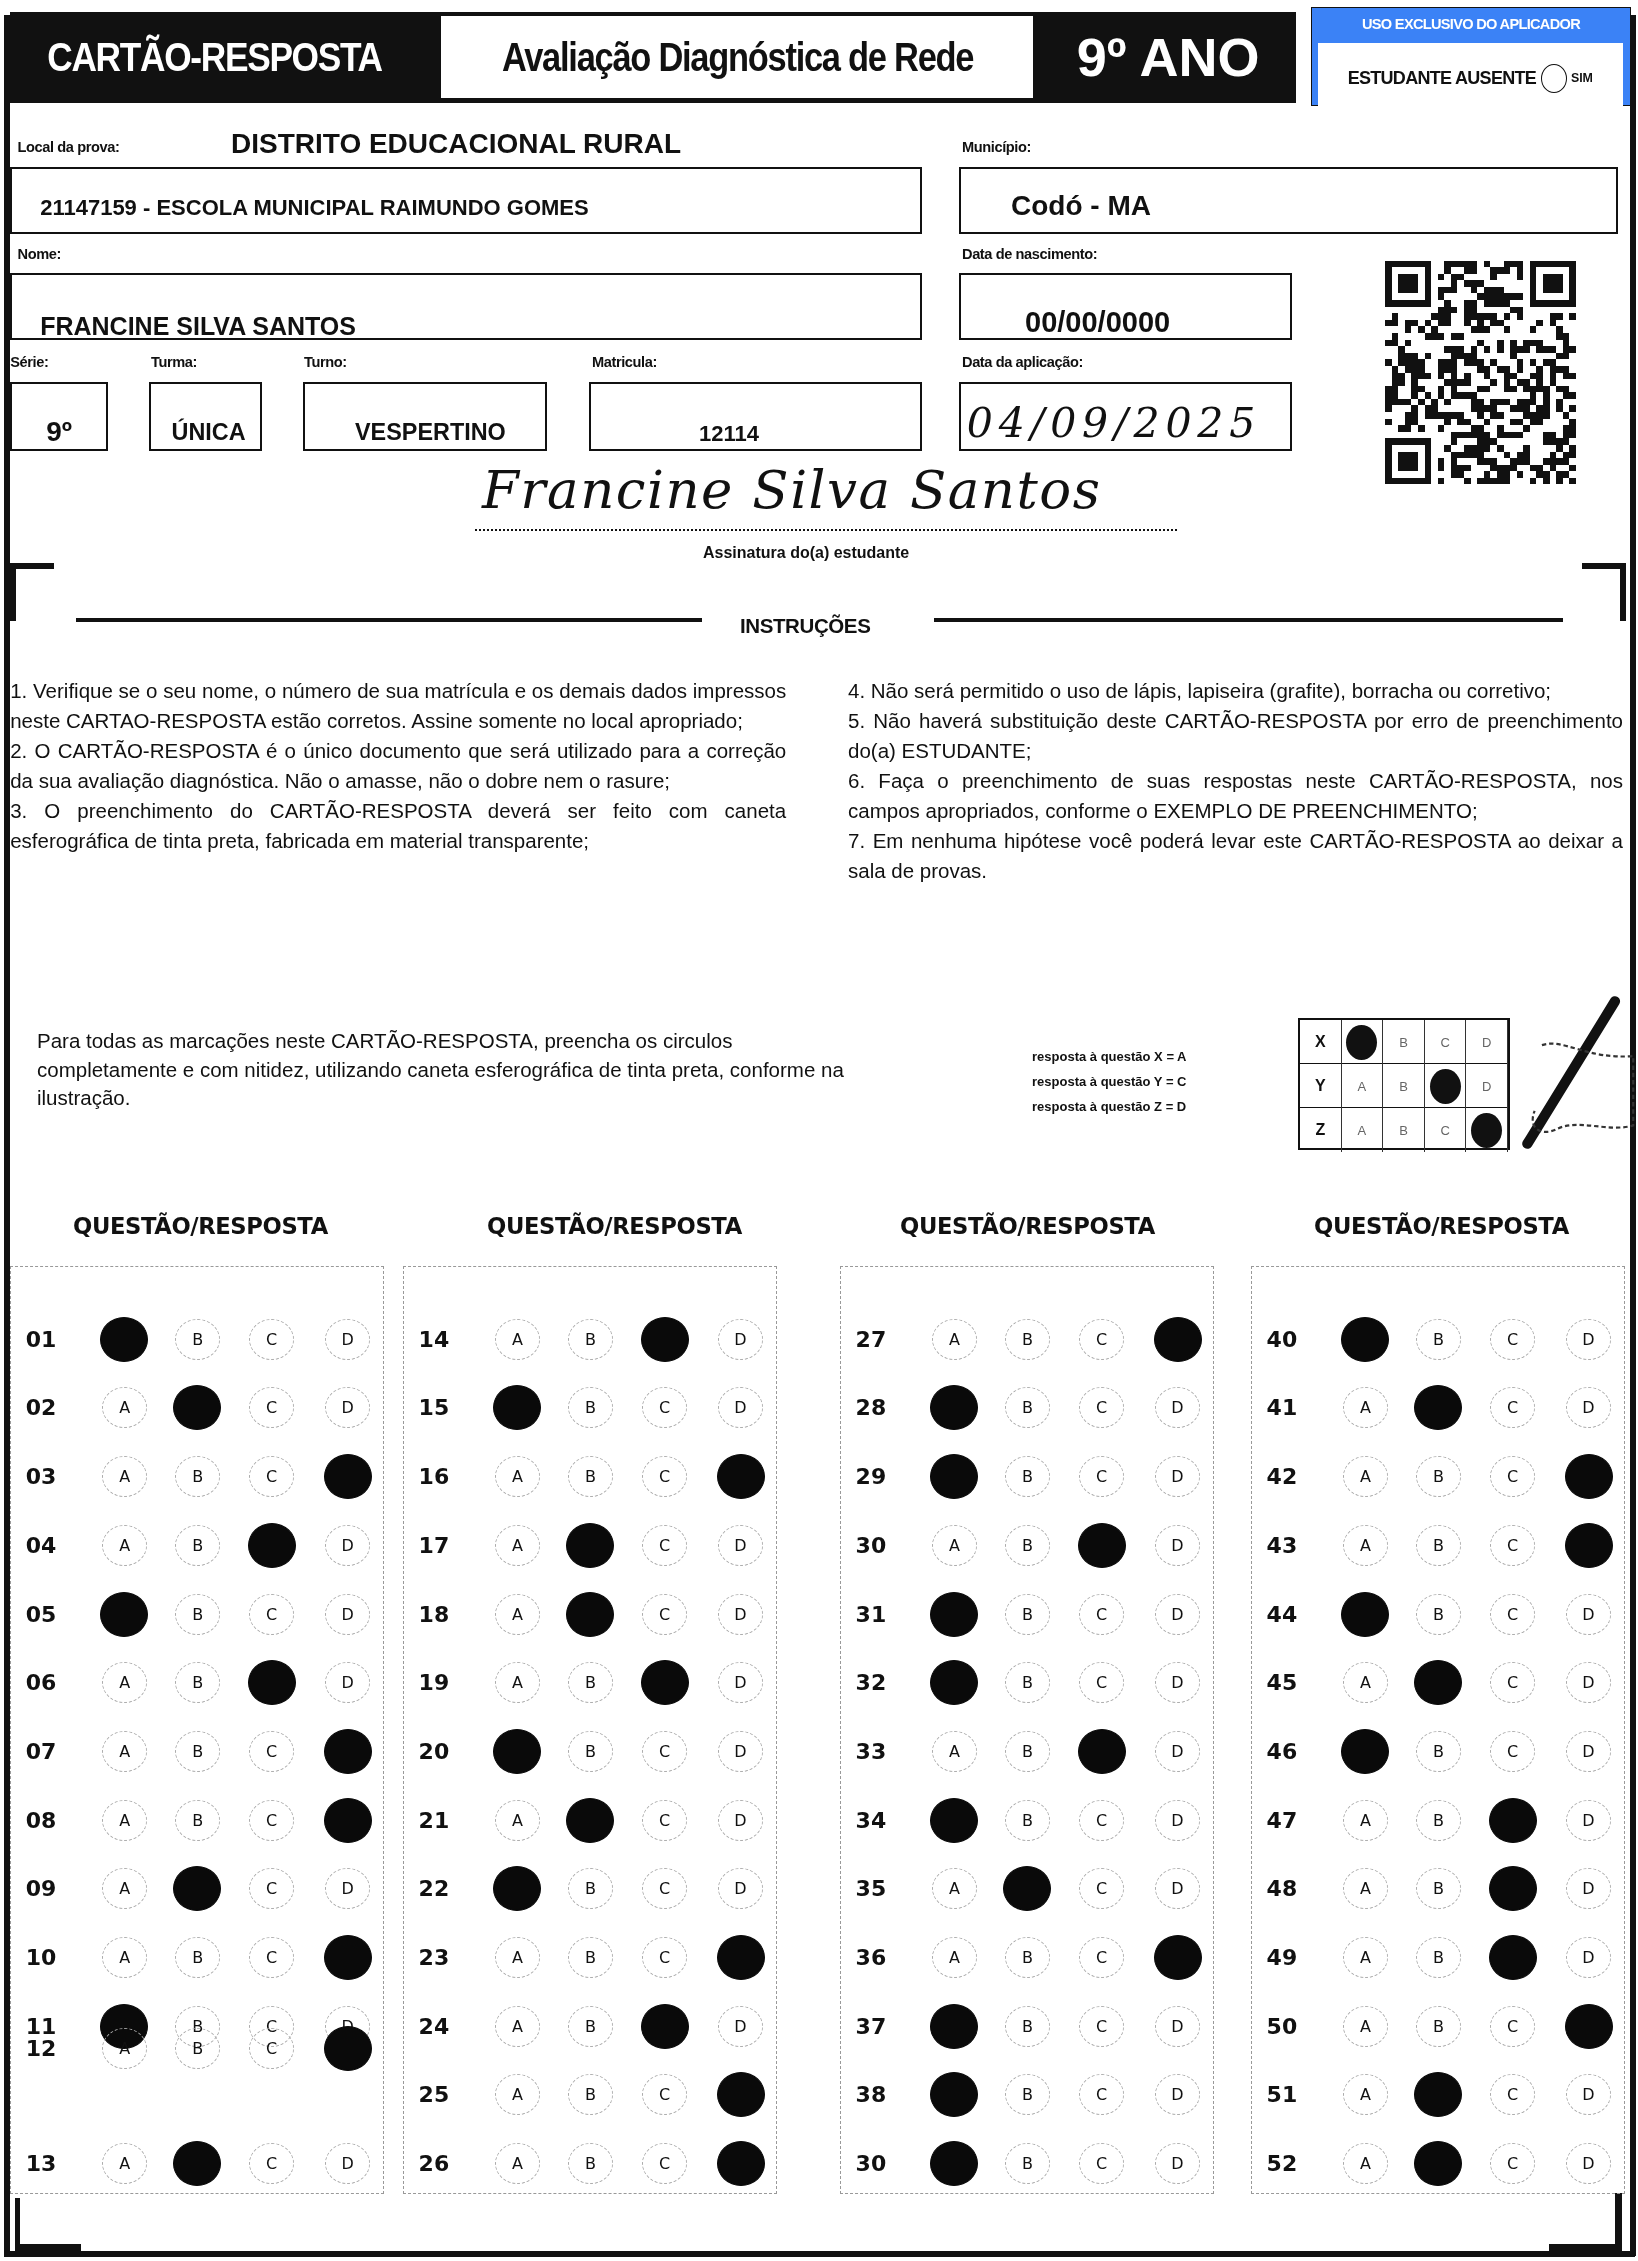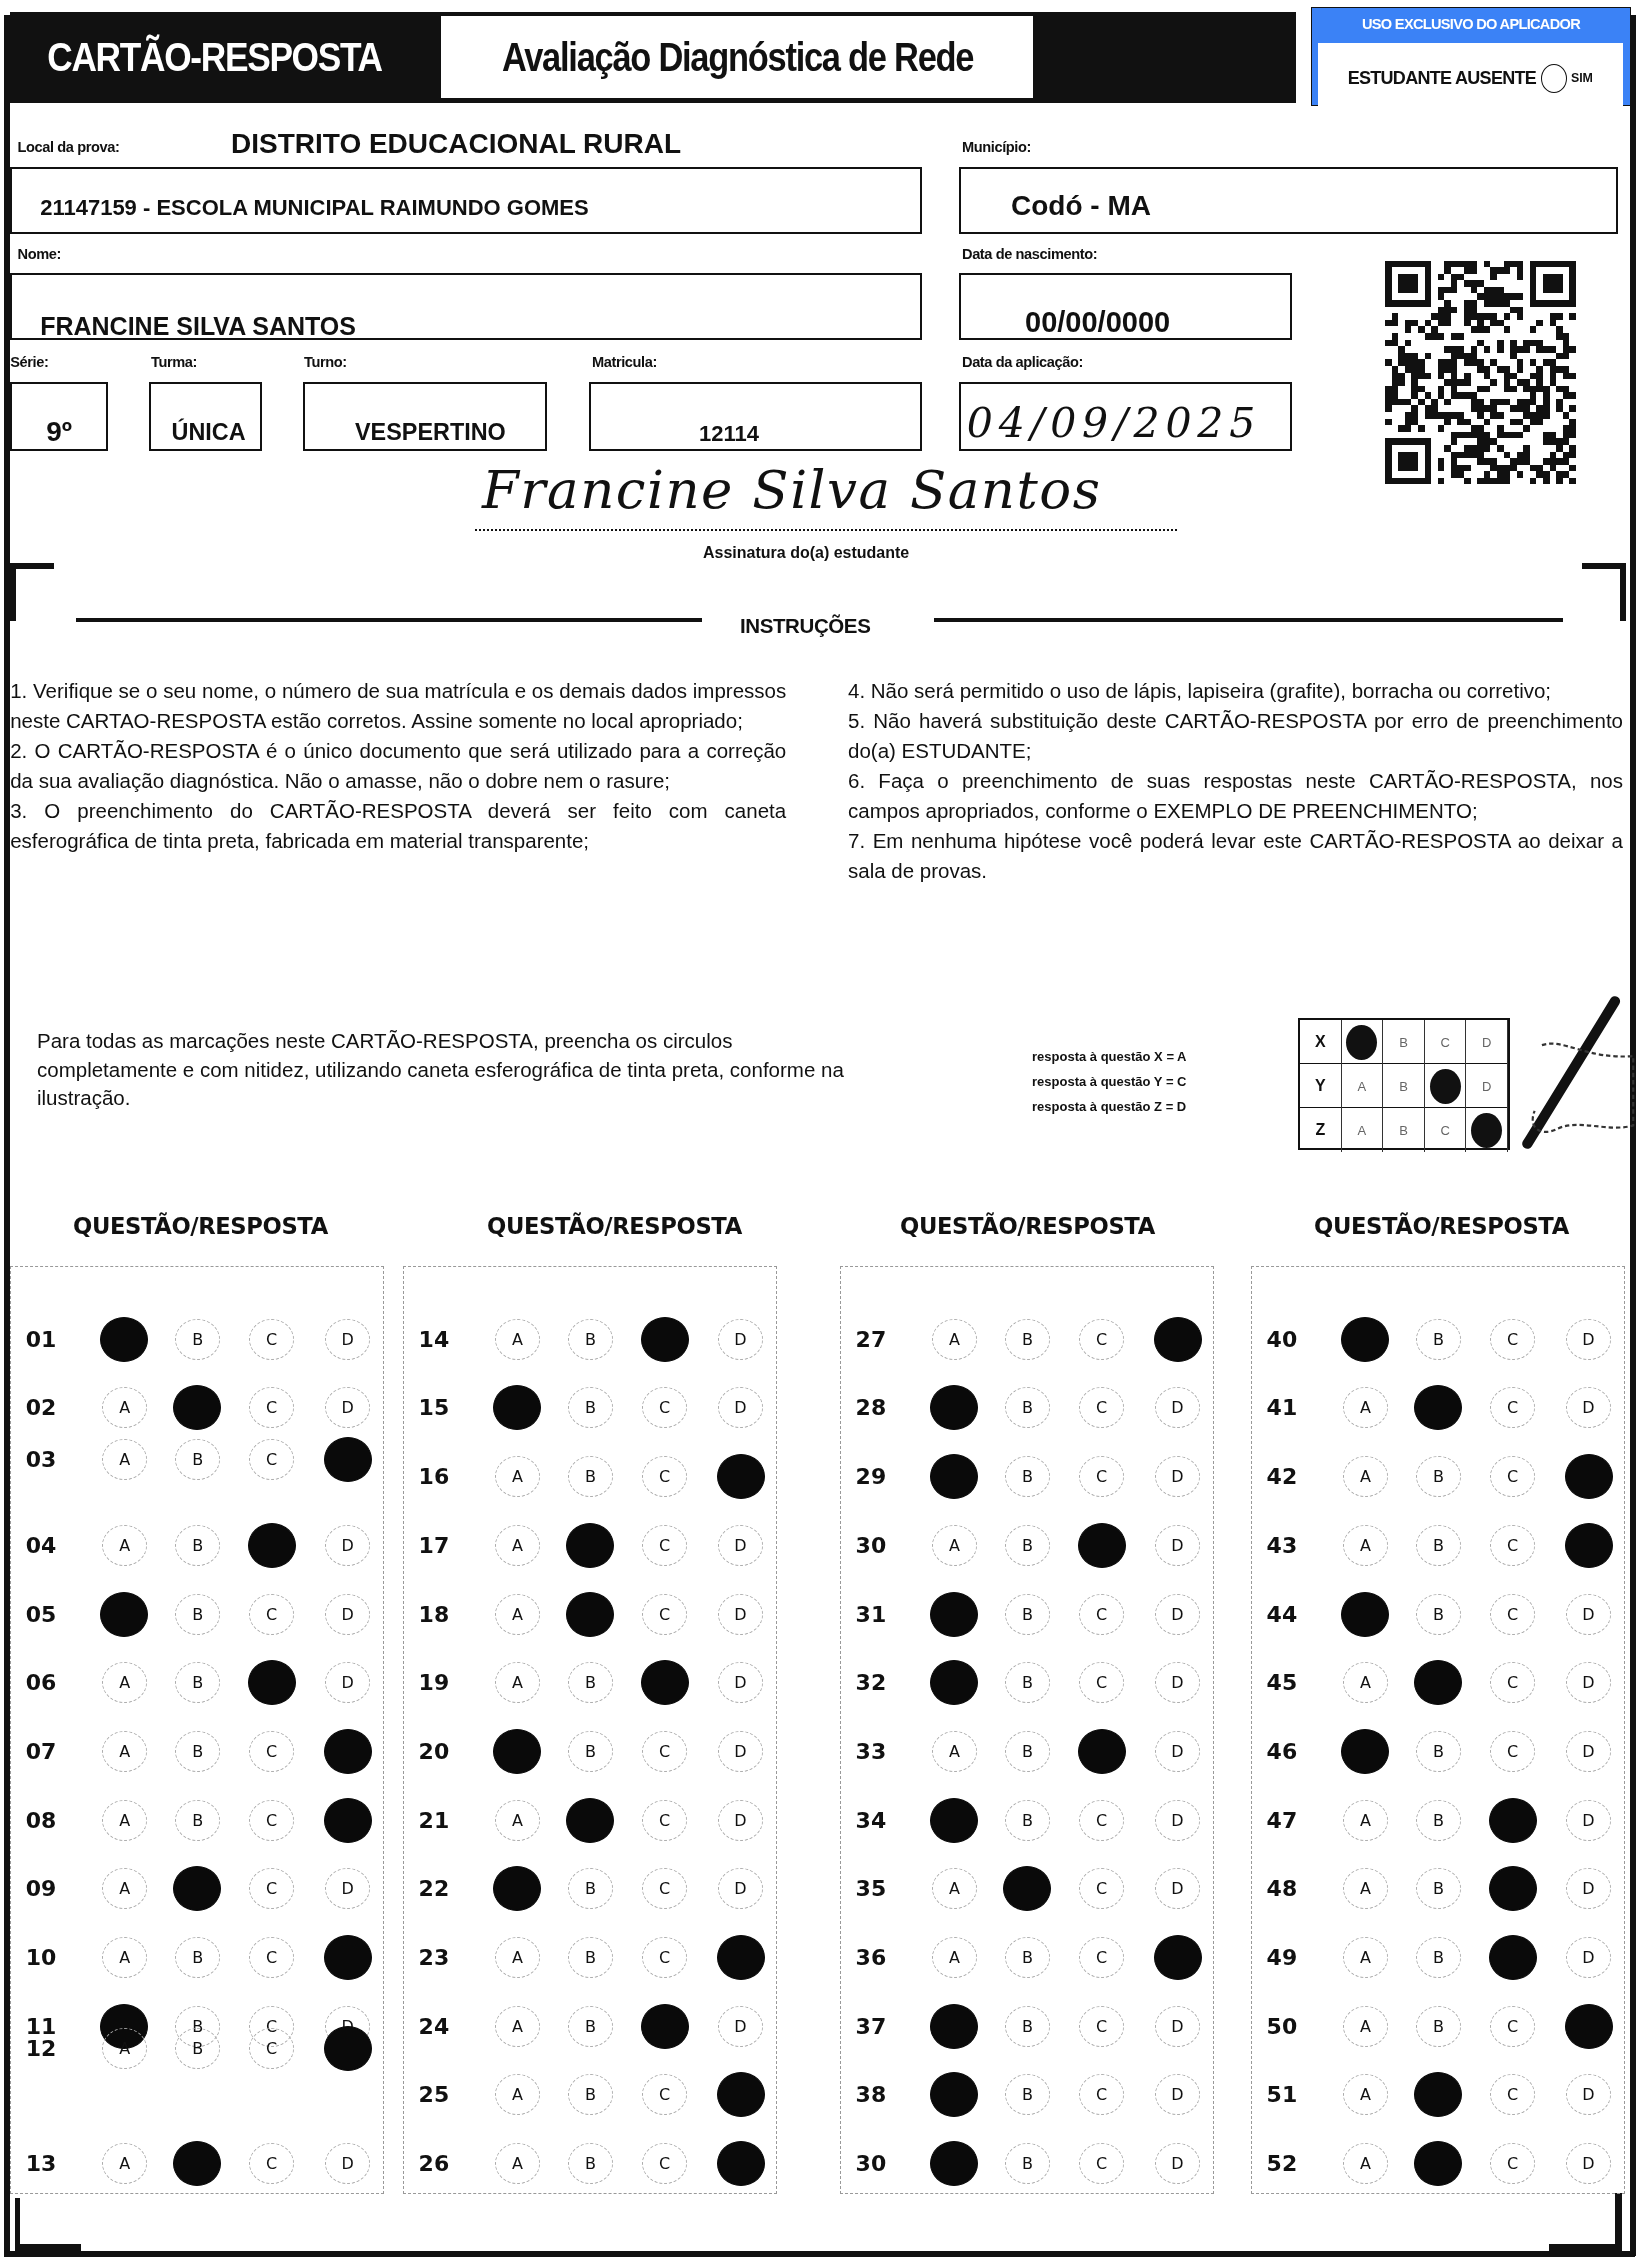--- a/index.html
+++ b/index.html
@@ -79,20 +79,21 @@
 <div class="corner" style="left:14.6px;top:2198px;width:5.8px;height:51px;"></div>
 <div class="corner" style="left:14.6px;top:2244px;width:66px;height:8.8px;"></div>
 <div class="corner" style="left:1615px;top:2193px;width:7.3px;height:58px;"></div>
 <div class="corner" style="left:1549px;top:2244px;width:73px;height:8.8px;"></div>
 
 <div class="header">
   <div class="hdr-title">CARTÃO-RESPOSTA</div>
   <div class="hdr-sub">
     <span>Avaliação Diagnóstica de Rede</span>
   </div>
+  <div class="hdr-grade">9º ANO</div>
 </div>
 
 <div class="applicator">
   <div class="applicator-title">USO EXCLUSIVO DO APLICADOR</div>
   <div class="applicator-box">
     <span class="lbl">ESTUDANTE AUSENTE</span>
     <span class="absent-bubble"></span>
     <span class="sim">SIM</span>
   </div>
 </div>
@@ -614,21 +615,21 @@
         <span class="bubble" style="left: 238px;">C</span>
         <span class="bubble" style="left: 314px;">D</span>
       </div>
       <div class="q-row" style="top: 115px;">
         <span class="q-num">02</span>
         <span class="bubble" style="left: 91px;">A</span>
         <span class="bubble filled" style="left: 162px;">B</span>
         <span class="bubble" style="left: 238px;">C</span>
         <span class="bubble" style="left: 314px;">D</span>
       </div>
-      <div class="q-row" style="top: 167px;">
+      <div class="q-row" style="top: 184px;">
         <span class="q-num">03</span>
         <span class="bubble" style="left: 91px;">A</span>
         <span class="bubble" style="left: 164px;">B</span>
         <span class="bubble" style="left: 238px;">C</span>
         <span class="bubble filled" style="left: 313px;">D</span>
       </div>
       <div class="q-row" style="top: 253px;">
         <span class="q-num">04</span>
         <span class="bubble" style="left: 91px;">A</span>
         <span class="bubble" style="left: 164px;">B</span>

